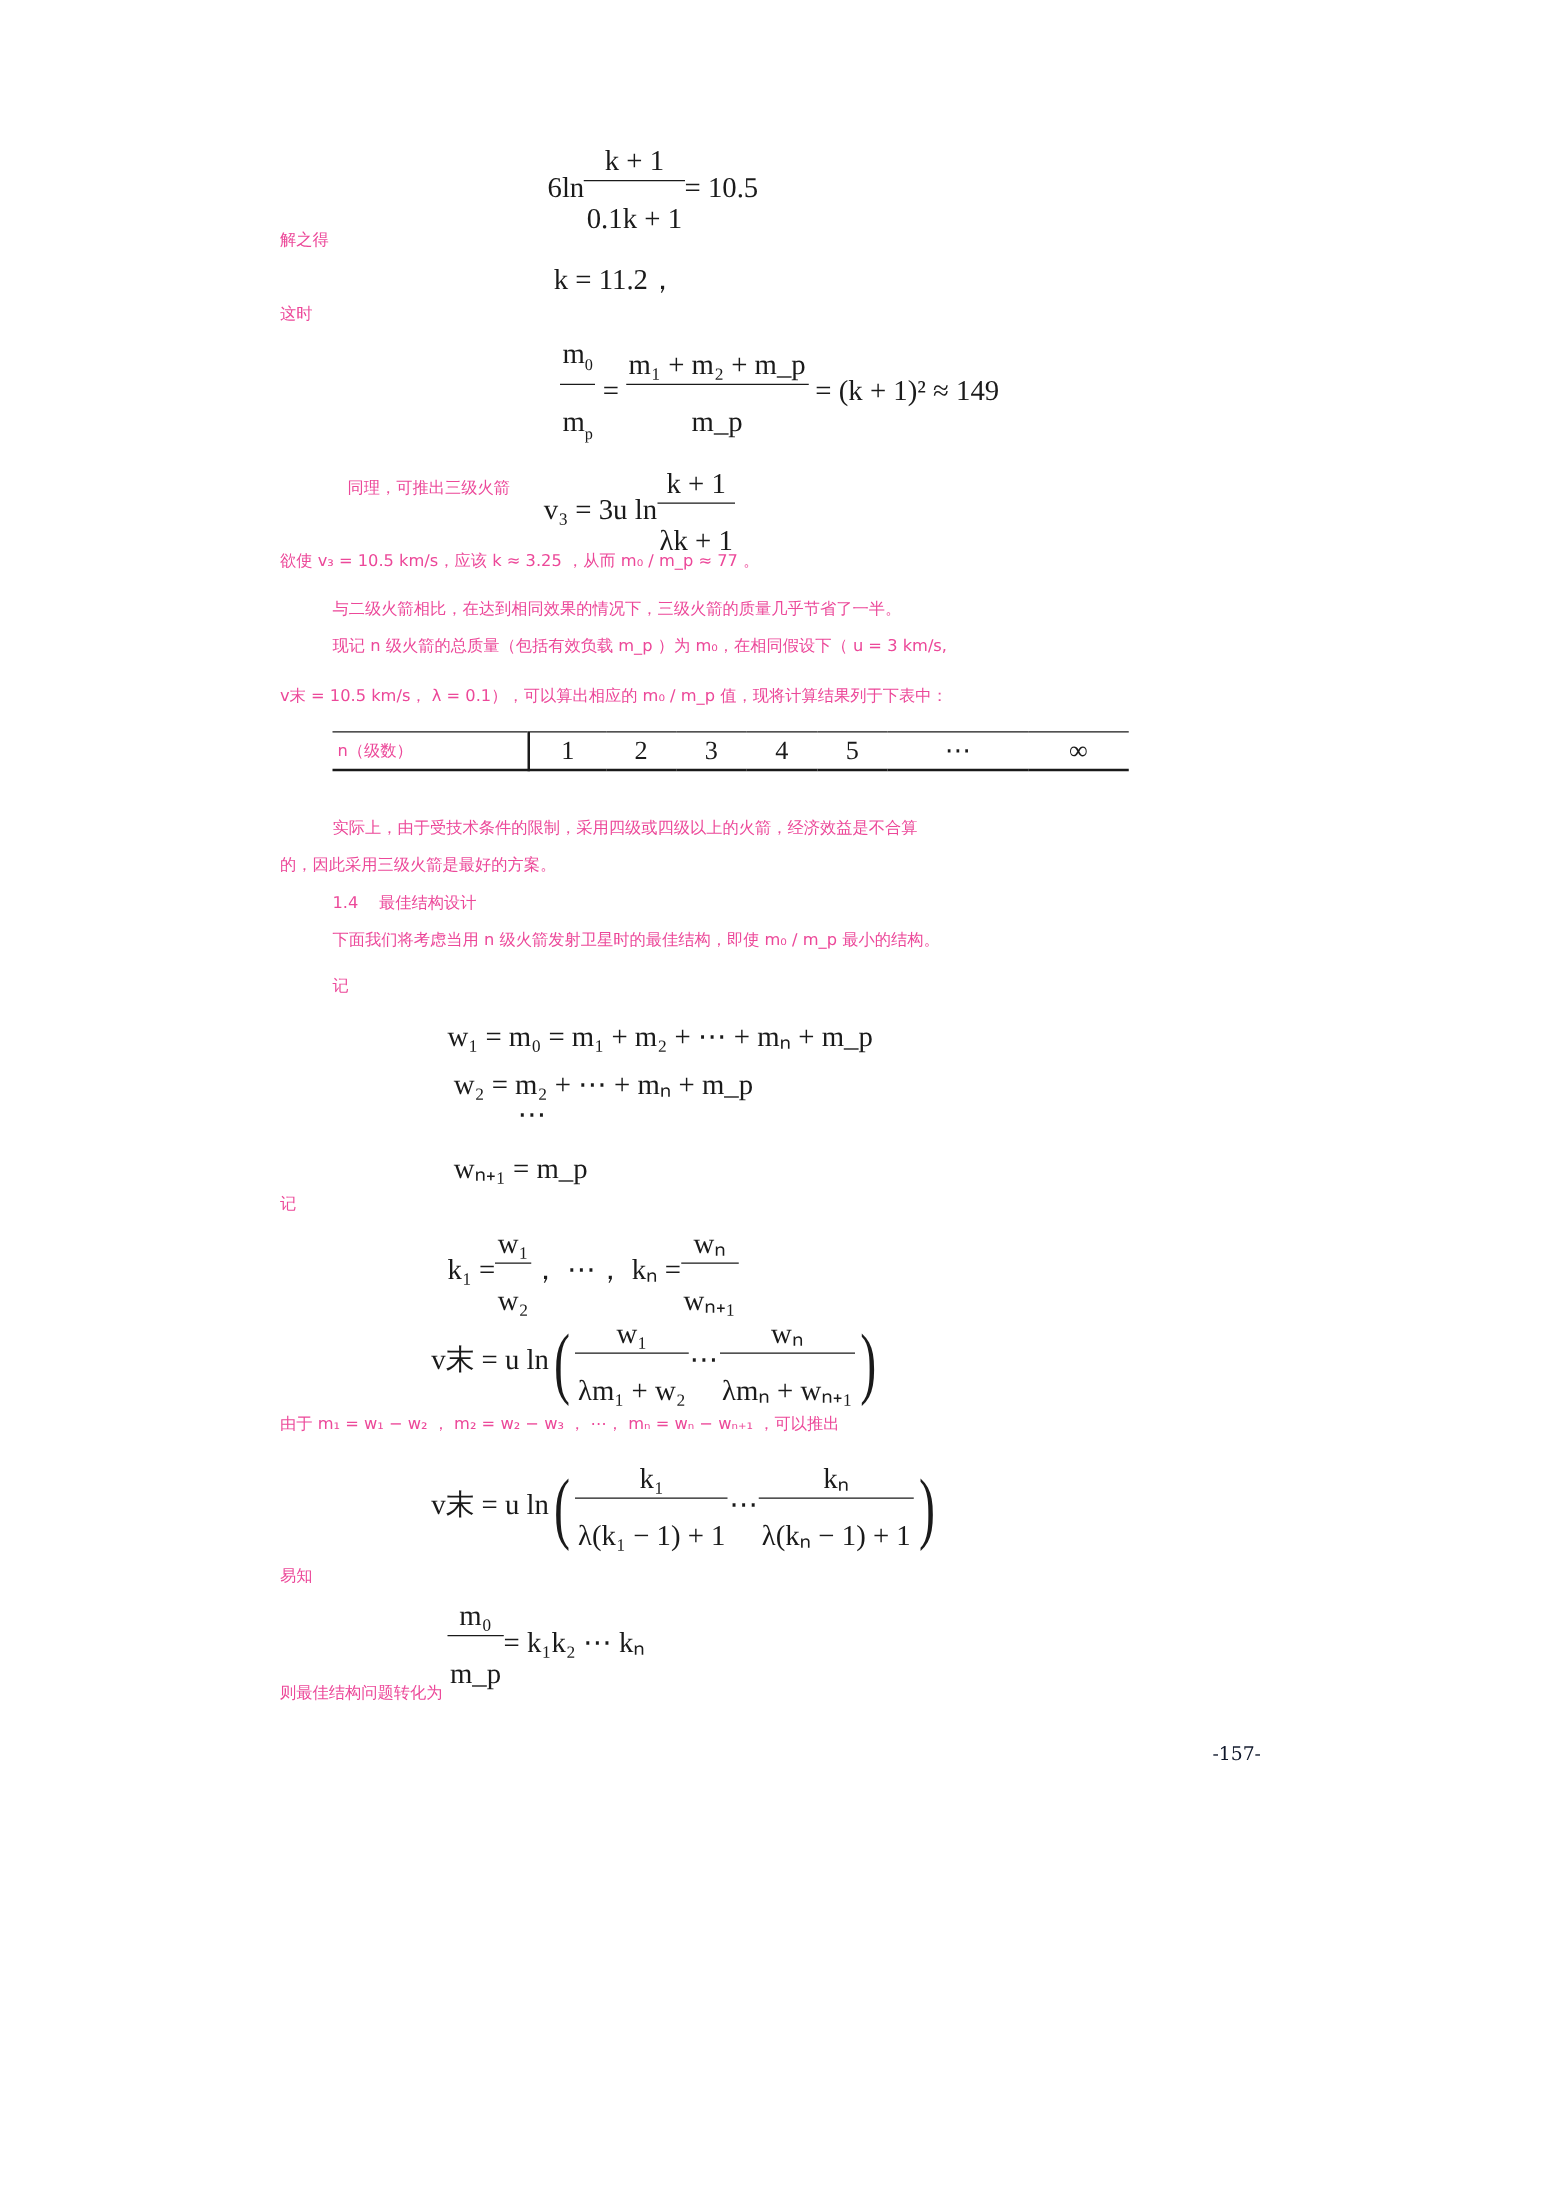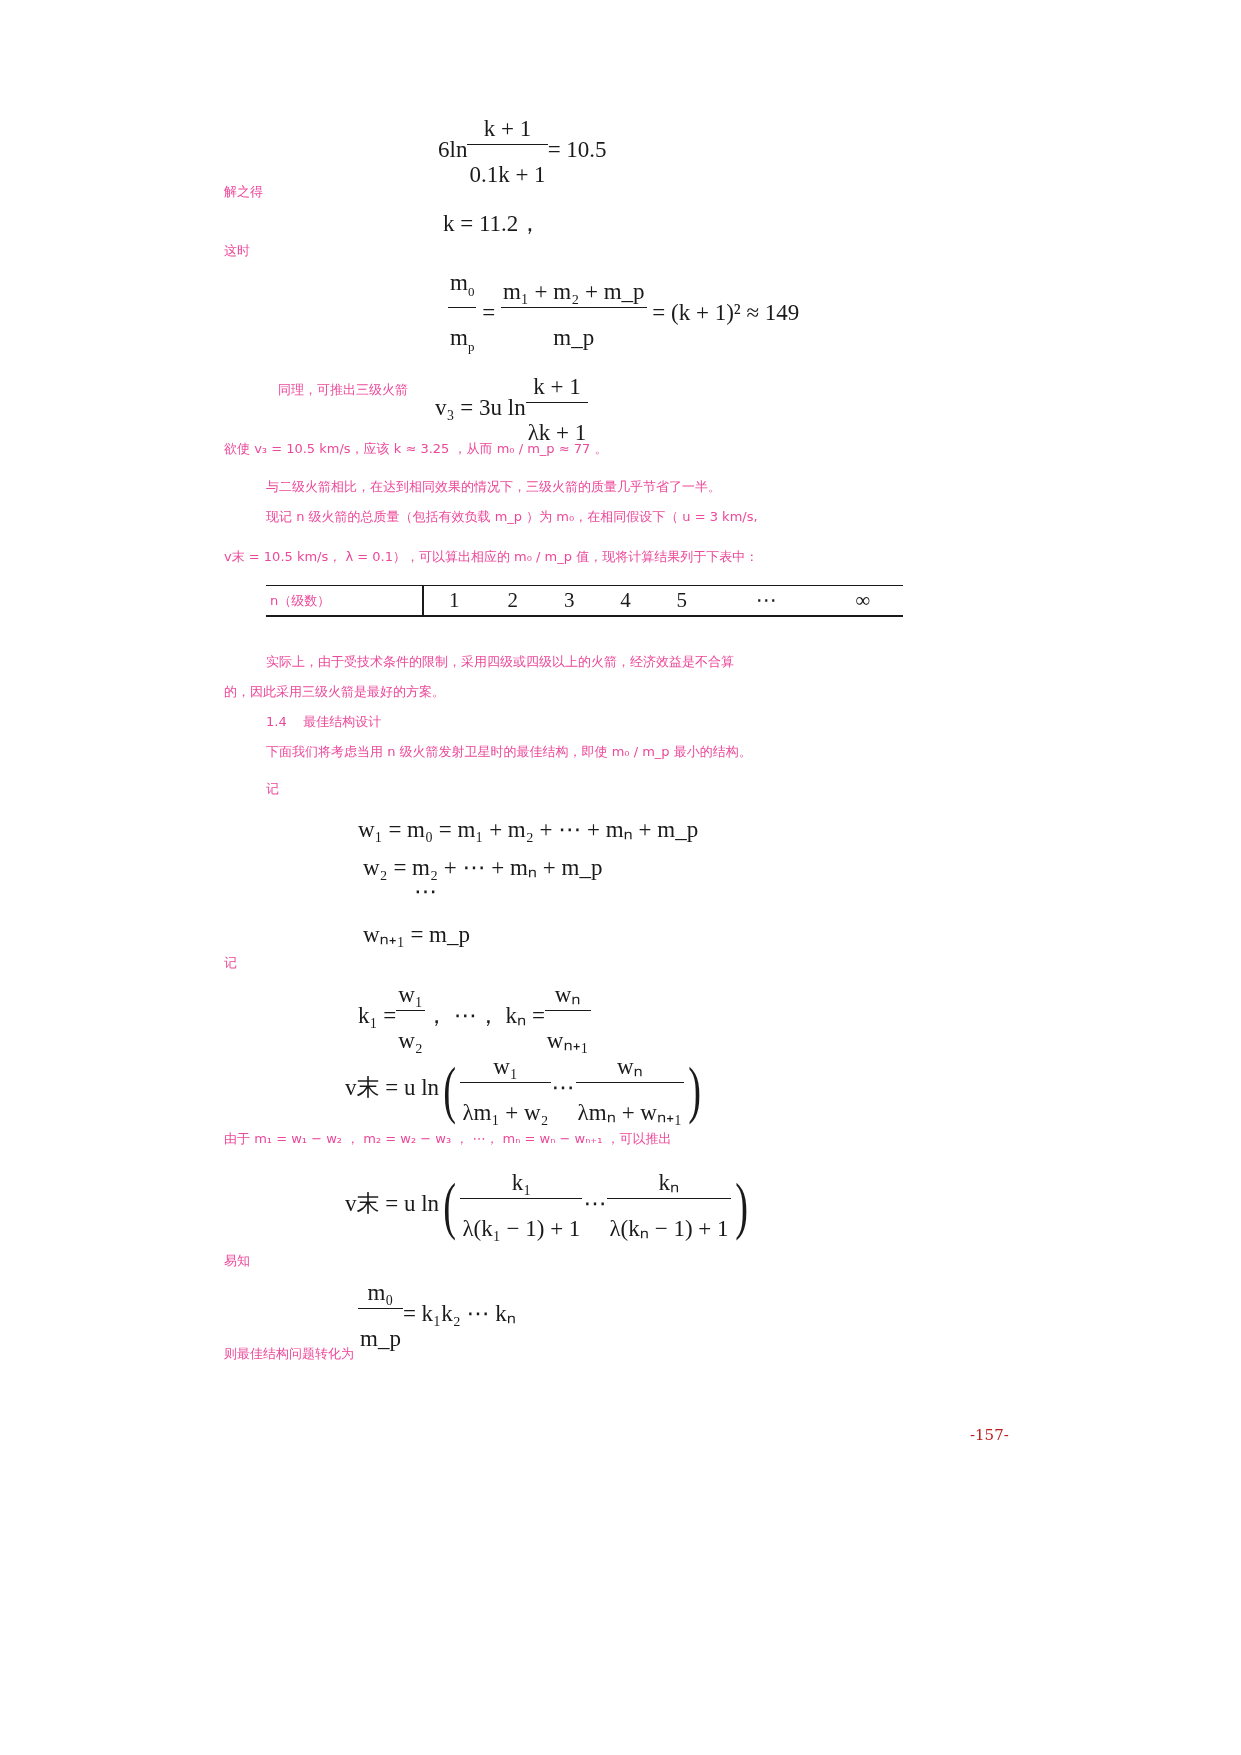--- a/index.html
+++ b/index.html
@@ -16,21 +16,21 @@
   .frac .num { display: block; padding: 0 2px; border-bottom: 1.5px solid #1a1a1a; line-height: 30px; }
   .frac .den { display: block; padding: 0 2px; line-height: 30px; margin-top: 15px; }
   .big-paren { font-size: 64px; font-weight: 200; vertical-align: middle; line-height: 60px; display: inline-block; transform: scaleX(0.6); }
   .cdots { padding: 0 1px; }
   table.res { position: absolute; left: 266px; top: 585px; width: 637px; border-collapse: collapse; font-family: "Liberation Serif", "DejaVu Serif", serif; font-size: 21px; }
   table.res td { height: 29px; padding: 0; }
   table.res tr.r1 td { border-top: 1.5px solid #1a1a1a; border-bottom: 2.5px solid #1a1a1a; }
   table.res tr.r2 td { border-bottom: 2.5px solid #1a1a1a; }
   table.res td.hdr { width: 152px; border-right: 2px solid #1a1a1a; padding-left: 4px; }
   table.res td.c { text-align: center; }
-  .page-num { font-family: "DejaVu Serif", serif; font-size: 15px; color: #b91c1c; margin-top: 32px; }
+  .page-num { font-family: "DejaVu Serif", serif; font-size: 15px; color: #0f172a; }
 </style>
 </head>
 <body>
 
 <div class="abs m" style="left:438px; top:114px;">
   <span>6ln</span><span class="frac"><span class="num">k + 1</span><span class="den">0.1k + 1</span></span><span>= 10.5</span>
 </div>
 
 <div class="abs cn" style="left:224px; top:183px;">解之得</div>
 <div class="abs m" style="left:443px; top:208px;text-align:right;">k = 11.2，</div>

